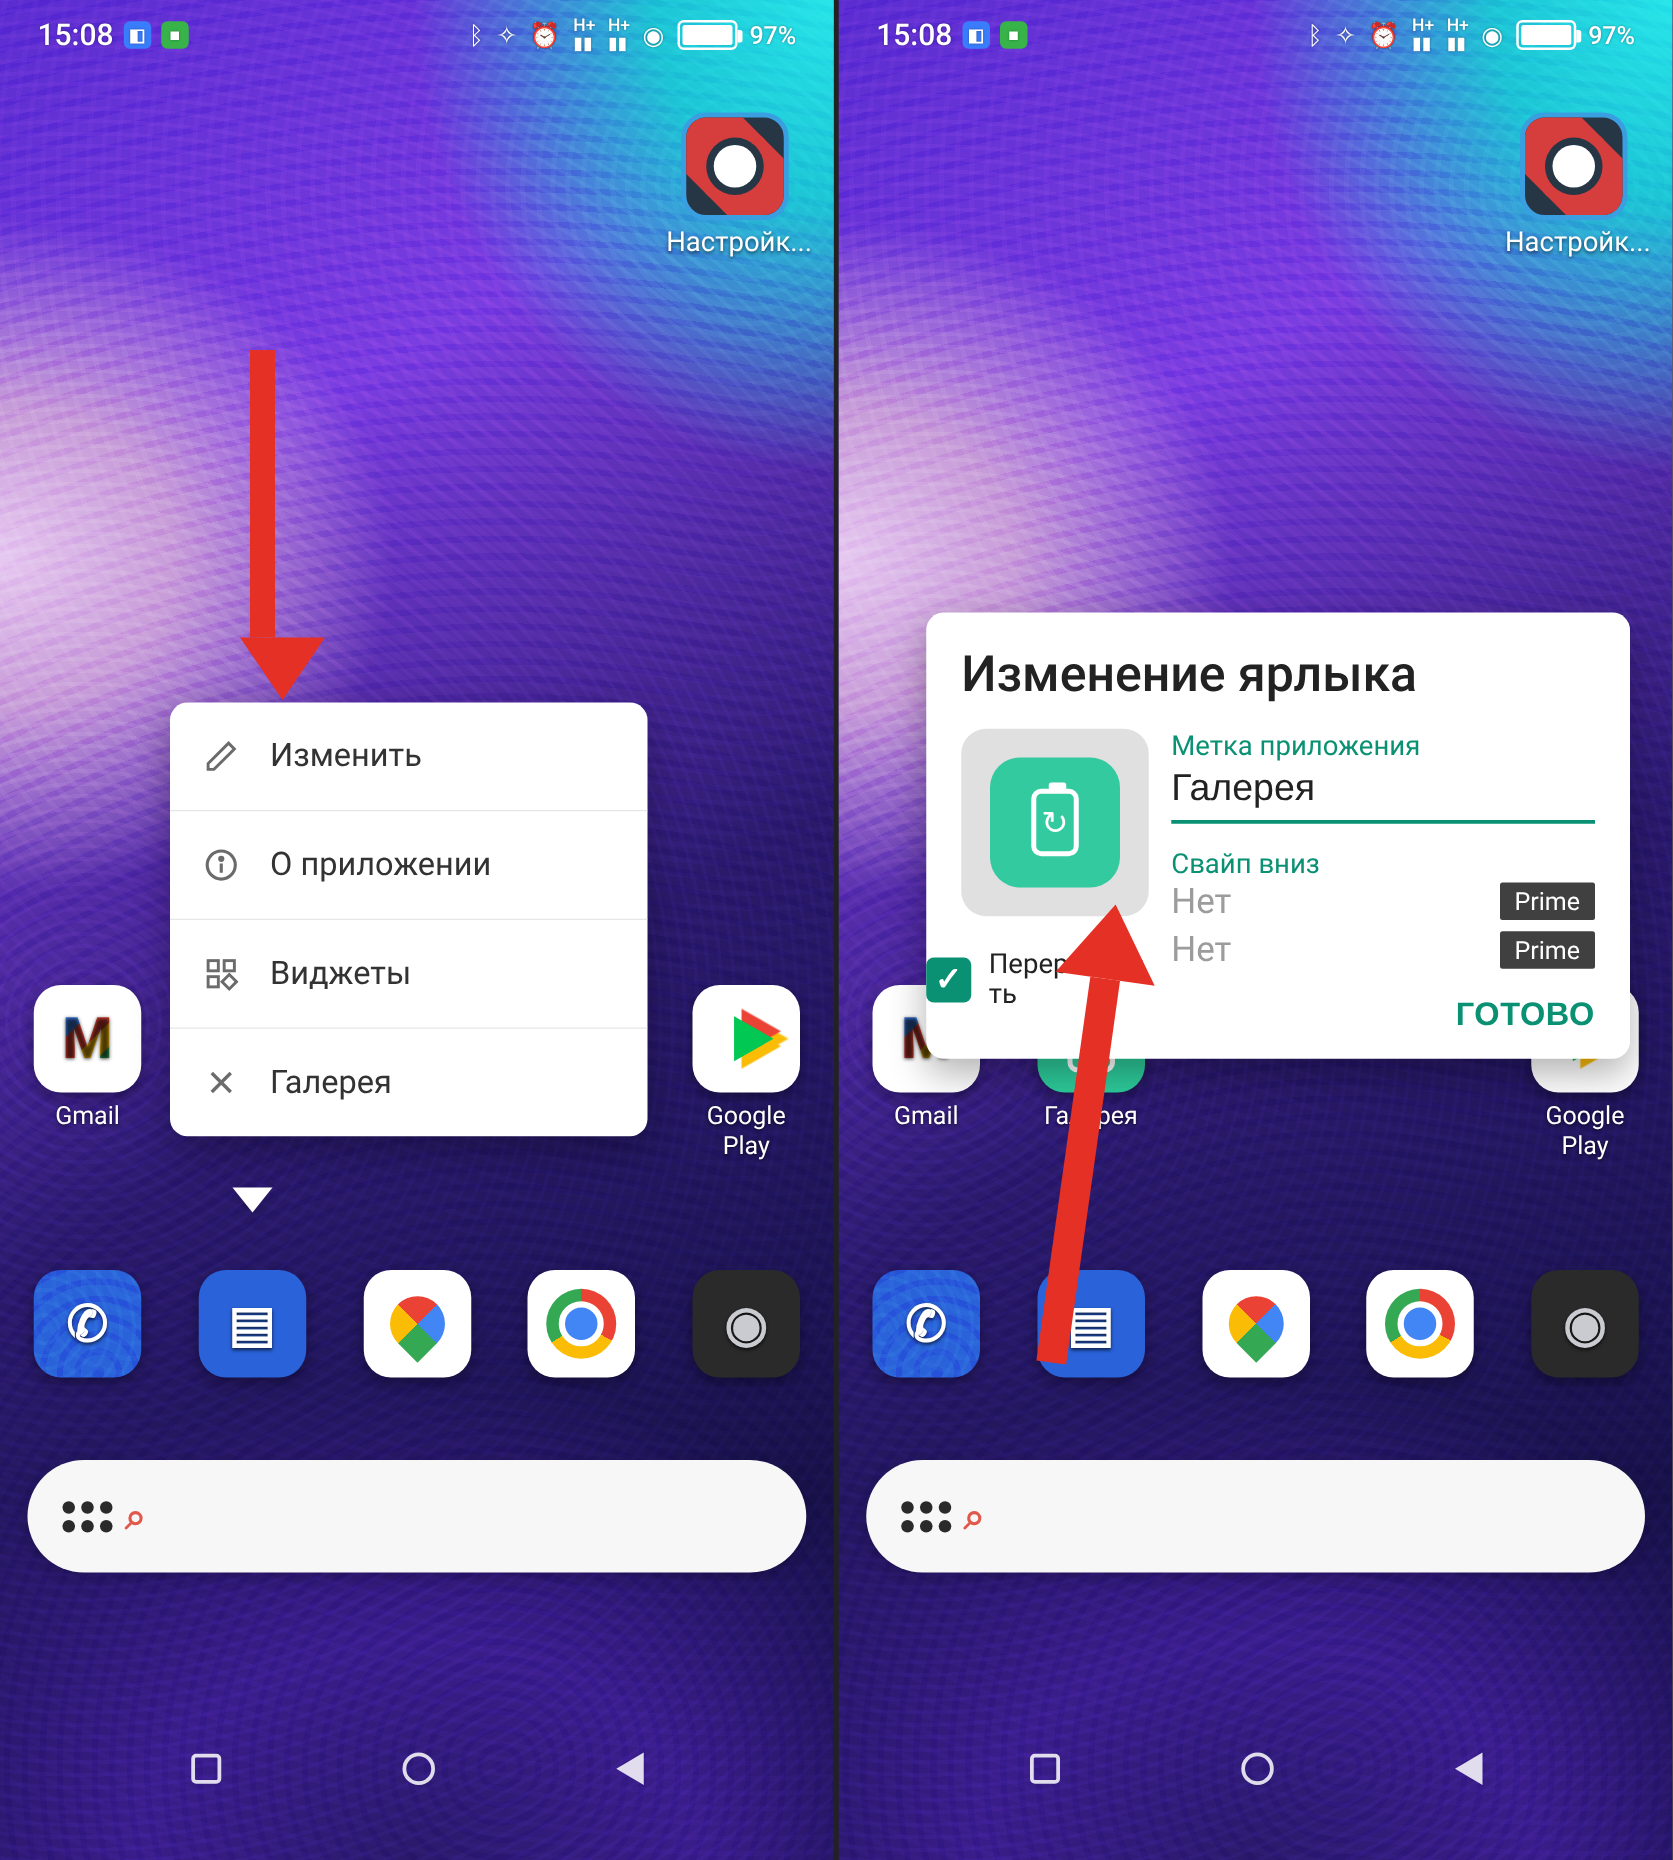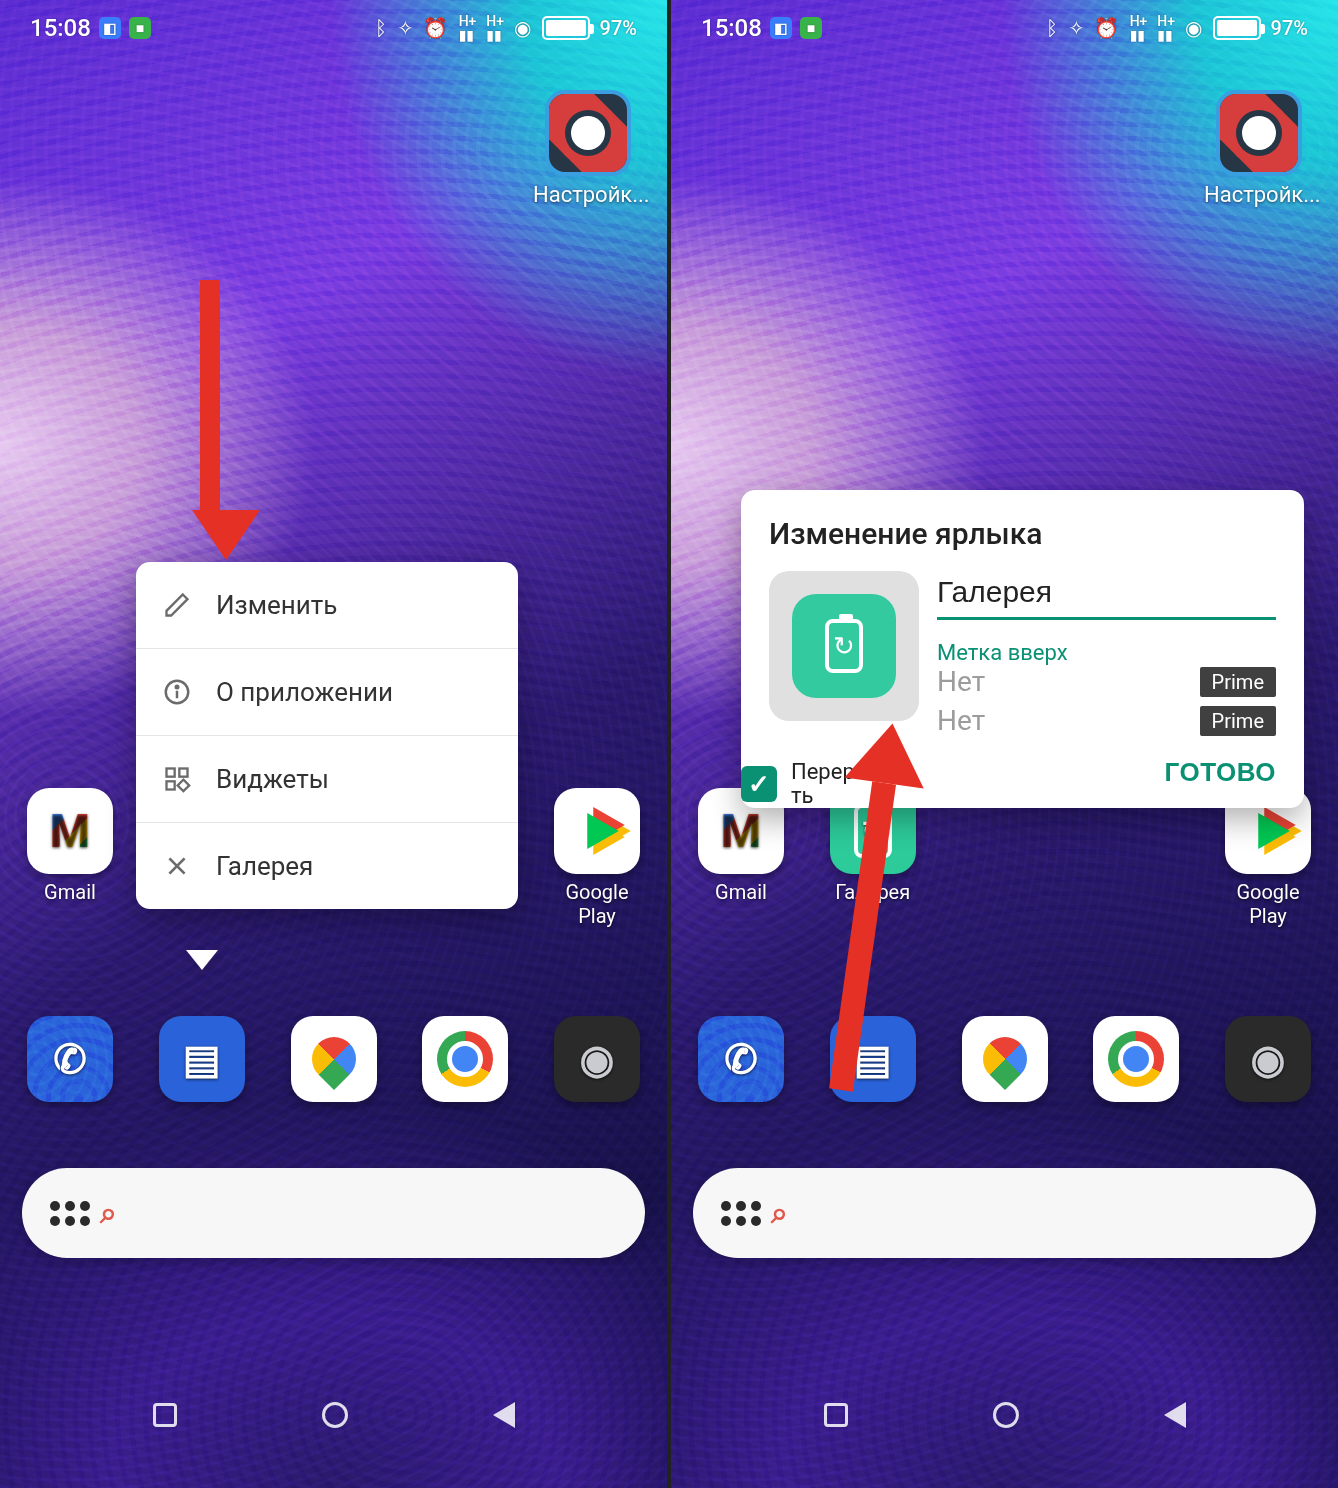--- a/index.html
+++ b/index.html
@@ -224,21 +224,21 @@
   
   .dialog {
     position:absolute;
     left:70px; right:34px; top:490px;
     background:#fff;
     border-radius:14px;
     box-shadow:0 12px 30px rgba(0,0,0,.3);
     z-index:30;
     padding: 26px 28px 20px;
   }
-  .dialog h3 { font-size:30px; font-weight:500; color:#222; margin-bottom:20px; }
+  .dialog h3 { font-size:40px; font-weight:500; color:#222; margin-bottom:20px; }
   .dialog .body { display:flex; gap:18px; }
   .icon-preview {
     width:150px; height:150px; background:#e0e0e0; border-radius:20px;
     display:flex; align-items:center; justify-content:center; flex:none;
   }
   .icon-preview .inner {
     width:104px; height:104px; border-radius:24px; background:#34caa0;
     display:flex; align-items:center; justify-content:center;
   }
   .perepis {
@@ -455,22 +455,23 @@
 
   <div class="dialog">
     <h3>Изменение ярлыка</h3>
     <div class="body">
       <div class="icon-preview">
         <div class="inner">
             <div class="gallery-batt"></div>
           </div>
       </div>
       <div class="fields">
+        <div class="field-label">Метка приложения</div>
         <input class="field-input" value="Галерея" style="">
-        <div class="field-label">Метка вверх</div>
+        <div class="field-label">Свайп вниз</div>
         <div class="swipe-row">
           <span class="swipe-val">Нет</span>
           <span class="prime-badge">Prime</span>
         </div>
         <div class="swipe-row">
           <span class="swipe-val">Нет</span>
           <span class="prime-badge">Prime</span>
         </div>
       </div>
     </div>

